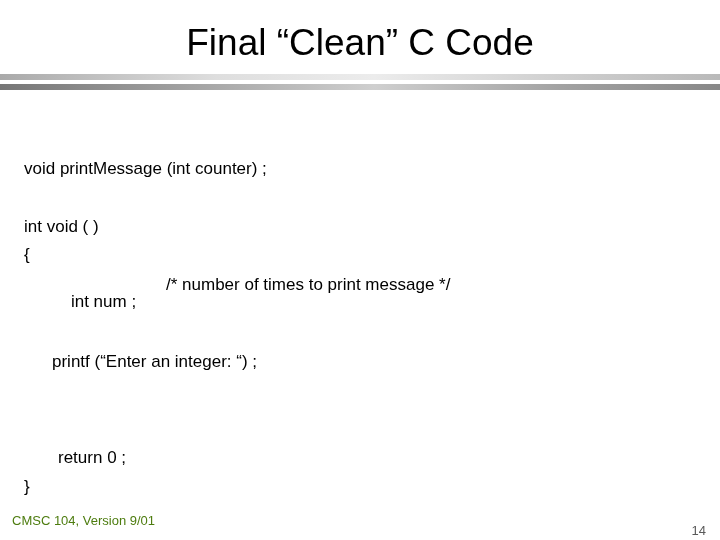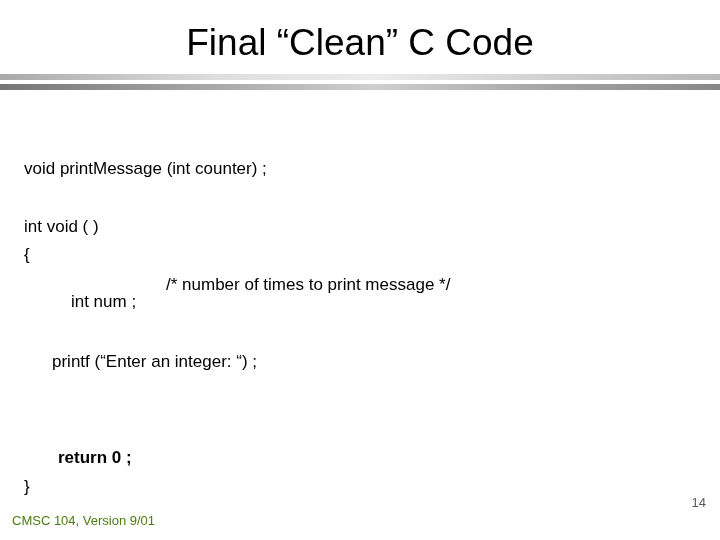--- a/index.html
+++ b/index.html
@@ -51,41 +51,41 @@
     color: #000000;
   }
   .l0 { top: 102px; left: 24px; }
   .l1 { top: 160px; left: 24px; }
   .l2 { top: 218px; left: 24px; }
   .l3 { top: 246px; left: 24px; }
   .l4 { top: 276px; left: 52px; }
   .l5 { top: 334px; left: 52px; margin-top: 19px; }
   .l6 { top: 363px; left: 52px; }
   .l7 { top: 391px; left: 52px; }
-  .l8 { top: 449px; left: 58px; font-weight: bold; }
+  .l8 { top: 449px; left: 58px; }
   .l9 { top: 478px; left: 24px; }
   .code-comment {
     position: absolute;
     left: 114px;
     top: 0;
     white-space: pre;
   }
   .footer-left {
     position: absolute;
     left: 12px;
     top: 513px;
     font-size: 13px;
     line-height: 15px;
     color: #4d7c0f;
     white-space: pre;
   }
   .footer-right {
     position: absolute;
     right: 14px;
-    top: 495px;
+    top: 523px;
     font-size: 13px;
     line-height: 15px;
     color: #595959;
     text-align: right;
     white-space: pre;
   }
 </style>
 </head>
 <body>
 

